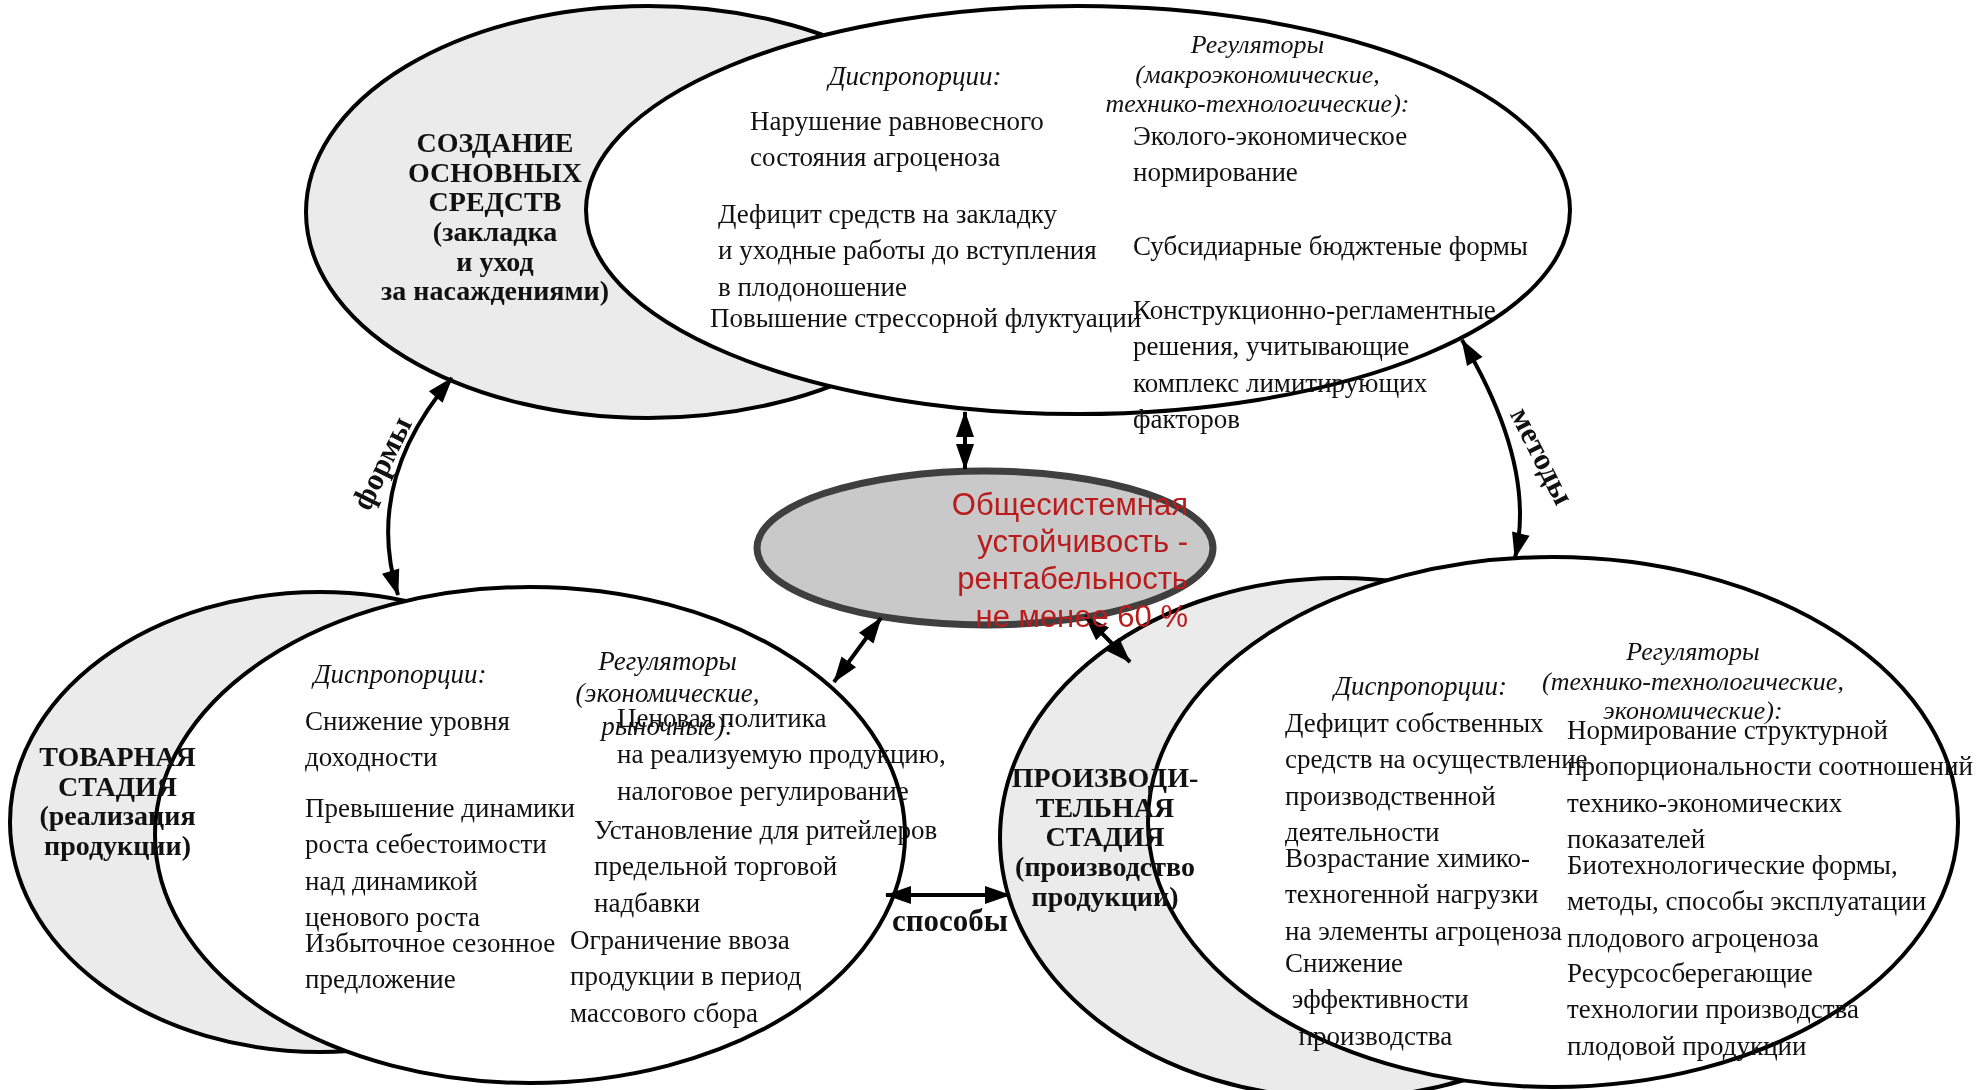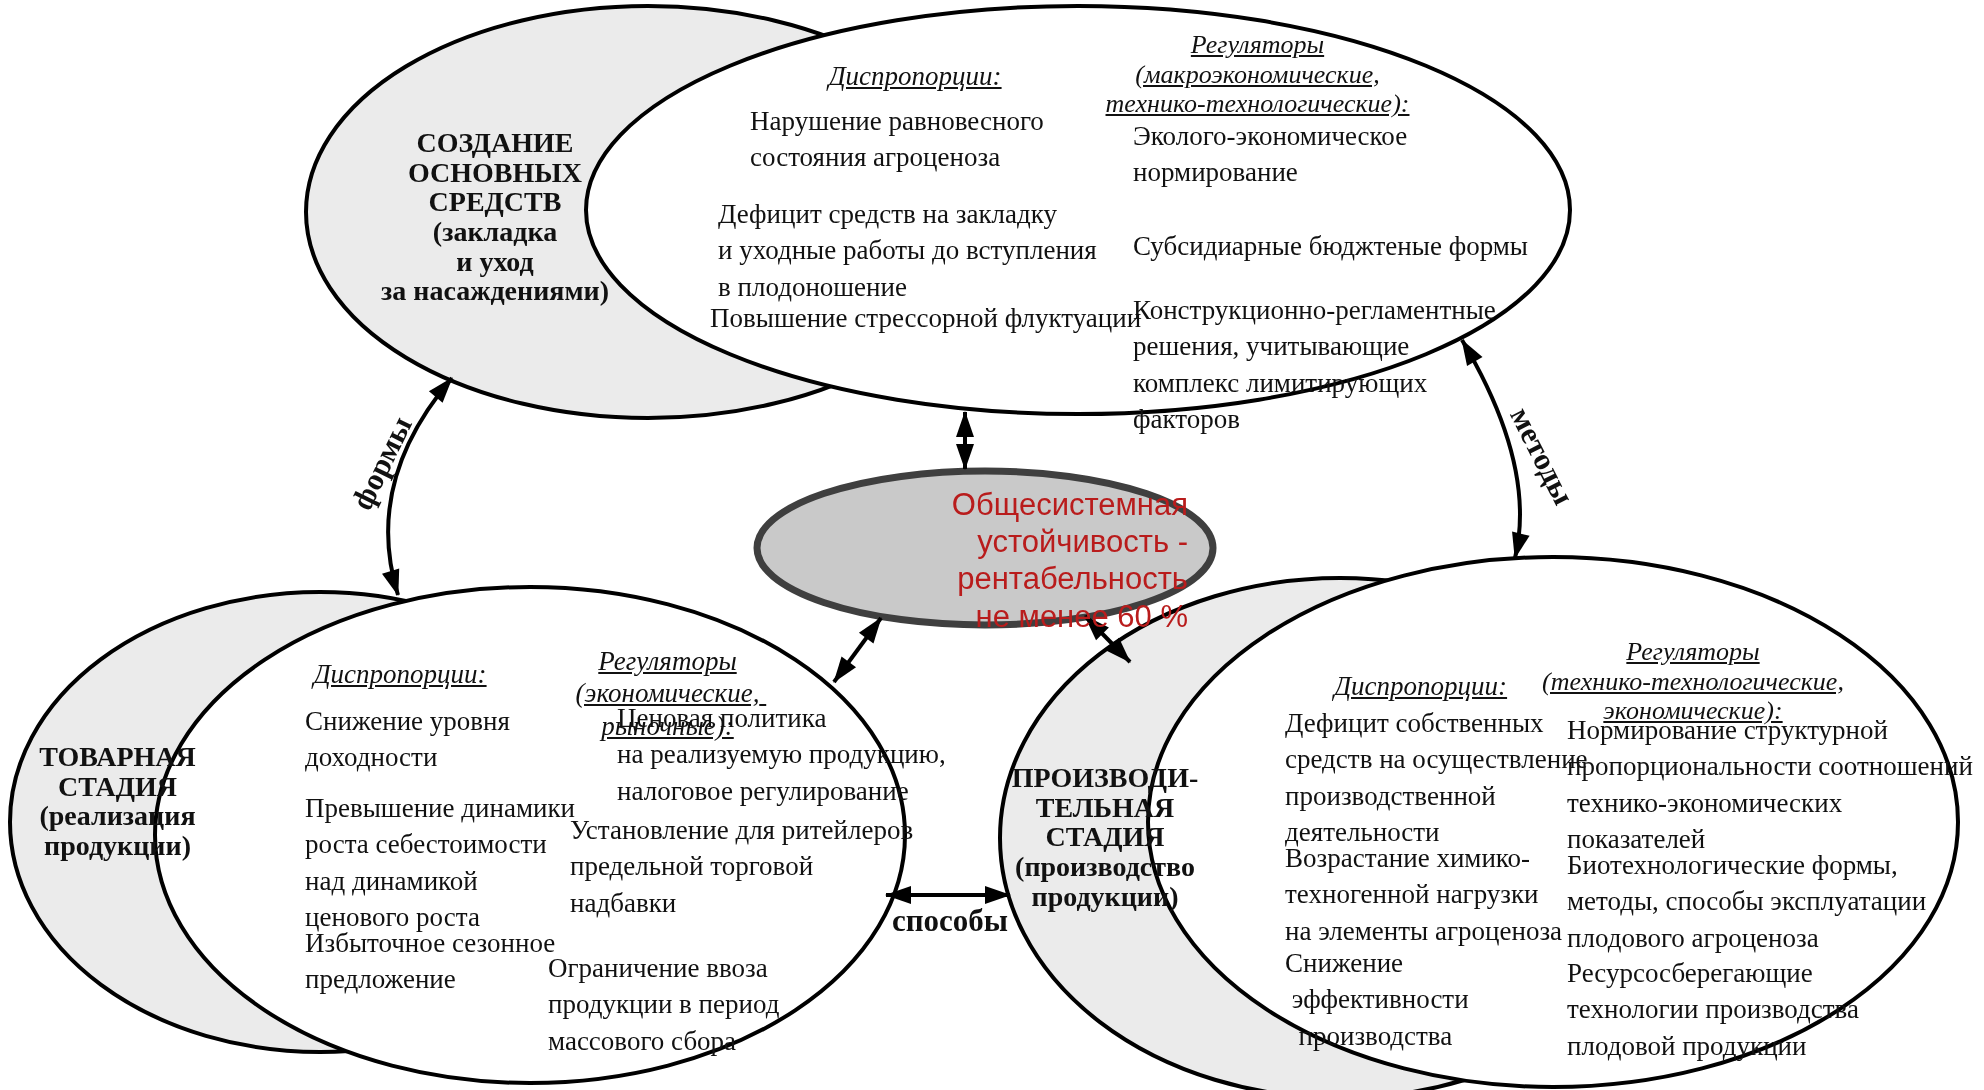--- a/index.html
+++ b/index.html
@@ -1,21 +1,21 @@
 <!DOCTYPE html>
 <html><head>
 <meta charset="utf-8">
 <style>
   html,body{margin:0;padding:0;background:#fff;}
   #stage{position:relative;width:1984px;height:1090px;background:#fff;overflow:hidden;
          font-family:"Liberation Serif","DejaVu Serif",serif;color:#111;}
   #shapes{position:absolute;left:0;top:0;}
   .t{position:absolute;white-space:pre-wrap;}
   .item{font-size:27px;line-height:1.35;}
-  .hdr{font-size:27px;font-style:italic;text-decoration:underline;text-align:center;line-height:1.2;}
+  .hdr{font-size:27px;font-style:italic;text-align:center;line-height:1.2;}
   .hdr3{font-size:26px;line-height:1.14;}
   .title{font-weight:bold;text-align:center;font-size:28px;line-height:1.06;}
   .center-txt{font-family:"Liberation Sans","DejaVu Sans",sans-serif;font-size:31px;
               line-height:1.2;text-align:right;color:#b91c1c;}
   .axis-label{font-weight:bold;font-size:31px;text-align:center;}
 </style>
 </head>
 <body>
 
 <div id="stage">
@@ -91,24 +91,24 @@
 над динамикой
 ценового роста</div>
   <div class="t item" style="left:305px;top:925px;width:300px;">Избыточное сезонное
 предложение</div>
 
   <div class="t hdr" style="left:515px;top:645px;width:305px;">Регуляторы
 (экономические, рыночные):</div>
   <div class="t item" style="left:570px;top:700px;width:360px;margin-left:47px;">Ценовая политика
 на реализуемую продукцию,
 налоговое регулирование</div>
-  <div class="t item" style="left:570px;top:812px;width:360px;">Установление для ритейлеров
+  <div class="t item" style="left:594px;top:812px;width:360px;">Установление для ритейлеров
 предельной торговой
 надбавки</div>
-  <div class="t item" style="left:548px;top:922px;width:360px;margin-top:28px;">Ограничение ввоза
+  <div class="t item" style="left:570px;top:922px;width:360px;">Ограничение ввоза
 продукции в период
 массового сбора</div>
 
   <div class="t title" style="left:995px;top:763px;width:220px;">ПРОИЗВОДИ-
 ТЕЛЬНАЯ
 СТАДИЯ
 (производство
 продукции)</div>
 
   <div class="t hdr" style="left:1333px;top:670px;width:175px;">Диспропорции:</div>

